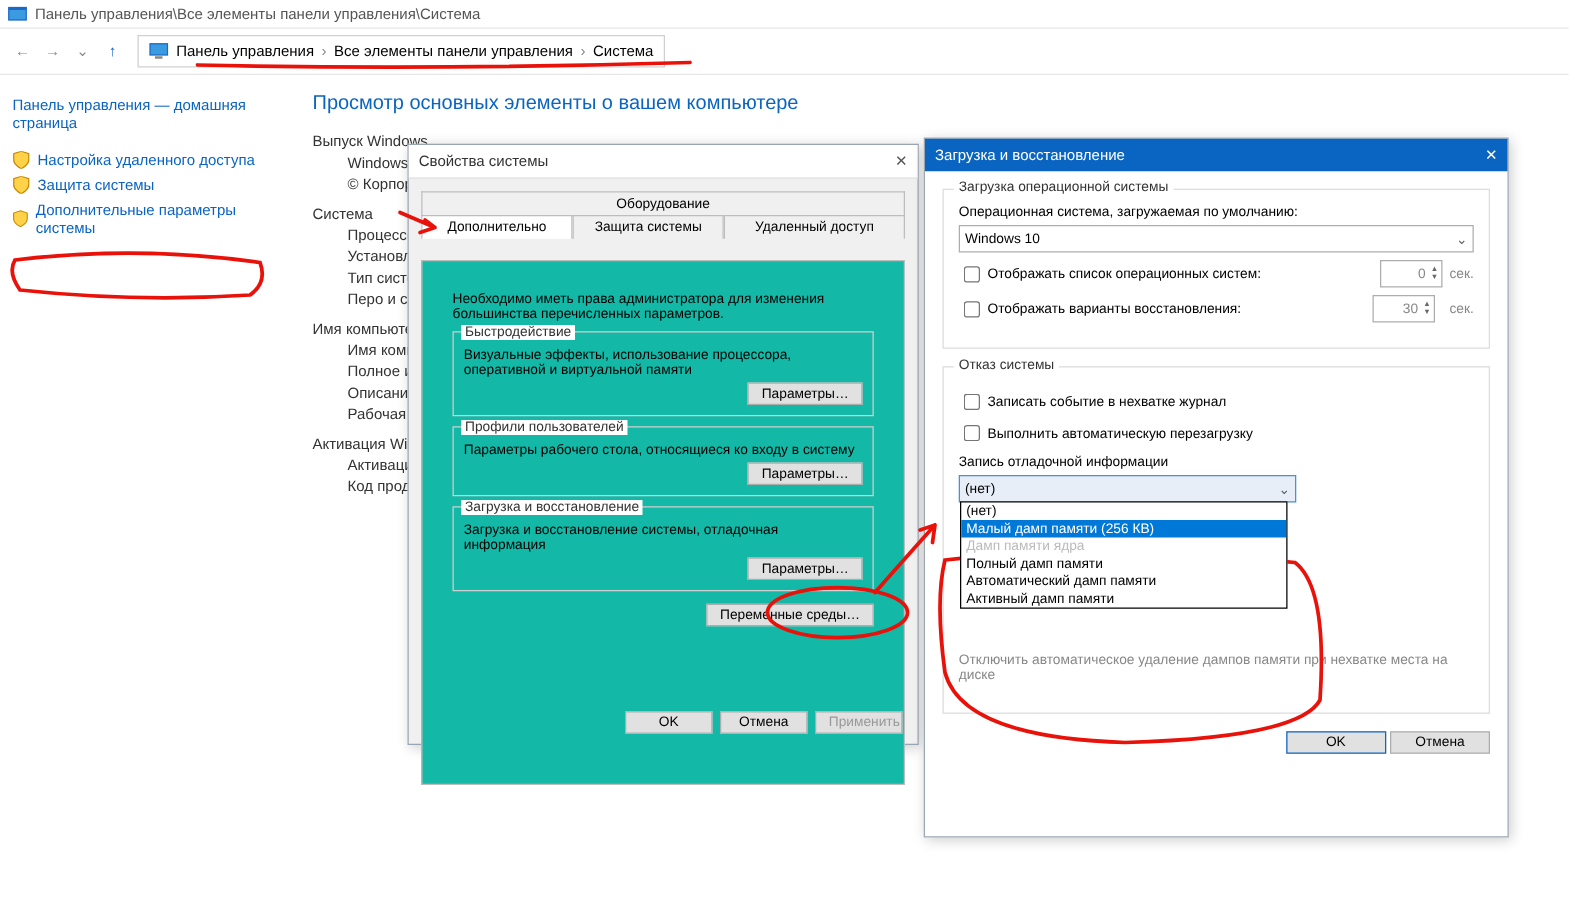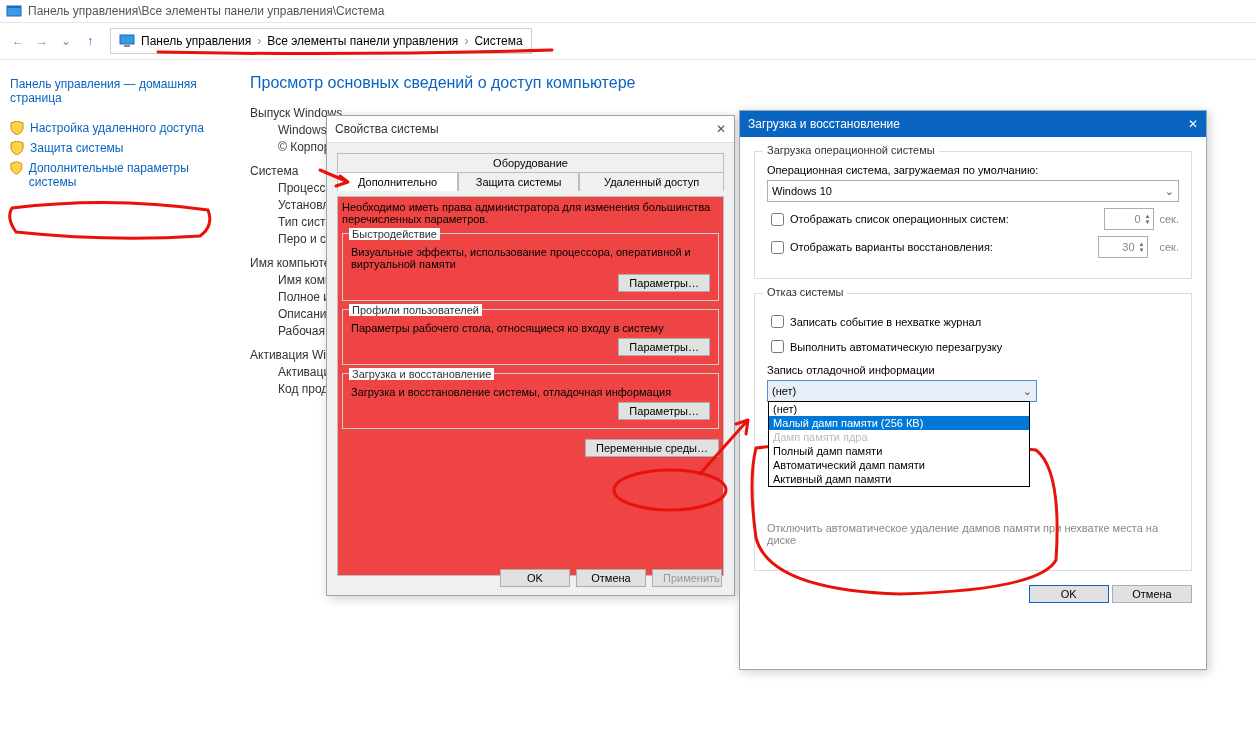--- a/index.html
+++ b/index.html
@@ -6,37 +6,37 @@
 .titlebar{height:22px;background:#fff;border-bottom:1px solid #e6e6e6;display:flex;align-items:center;padding:0 6px;color:#555}
 .titlebar .ico{width:16px;height:16px;margin-right:6px}
 .navbar{height:36px;display:flex;align-items:center;padding:0 6px;border-bottom:1px solid #e6e6e6}
 .navbtn{width:24px;height:24px;display:flex;align-items:center;justify-content:center;color:#888}
 .navbtn.blue{color:#1a68c7}
 .crumb{display:flex;align-items:center;height:24px;border:1px solid #d0d0d0;padding:0 8px;margin-left:8px}
 .crumb .sep{margin:0 6px;color:#888}
 .crumb span{color:#000}
 .layout{display:flex;height:calc(100% - 58px)}
 .sidebar{width:210px;padding:14px 10px}
-.sidebar a{display:flex;color:#0a64c2;text-decoration:none;padding:3px 0;cursor:pointer}
+.sidebar a{display:flex;align-items:center;color:#0a64c2;text-decoration:none;padding:3px 0;cursor:pointer}
 .sidebar a .shield{width:14px;height:14px;margin-right:6px}
 .main{flex:1;padding:14px 0 0 0}
 .main h1{font-size:16px;font-weight:400;color:#0a64c2;margin:0 0 14px 20px}
 .section{margin:4px 0 4px 20px;font-size:12px}
 .section .hdr{color:#333;margin-top:10px}
 .section .row{margin:3px 0 3px 28px;color:#333}
 
 
 .dlg{position:absolute;border:1px solid #9aa7b3;background:#f0f0f0;box-shadow:2px 2px 10px rgba(0,0,0,.2)}
 .dlg1{left:326px;top:115px;width:407px;height:479px;background:#f0f0f0}
 .dlg .dlgtitle{height:26px;display:flex;align-items:center;padding:0 8px;background:#fff;border-bottom:1px solid #dcdcdc;color:#333}
 .dlg .dlgtitle .x{margin-left:auto;color:#555;cursor:pointer}
 .tabs{display:flex;flex-wrap:wrap;margin:10px 10px 0 10px}
 .tabs .tab{border:1px solid #bdbdbd;border-bottom:none;background:#f0f0f0;padding:3px 0;flex:1;text-align:center;cursor:pointer;font-size:11px}
 .tabs .tab.active{background:#fff}
-.tabbody{margin:5px 10px 10px 10px;background:#ef4444;border:1px solid #bdbdbd;padding:4px;height:370px;font-size:11px;position:relative}
+.tabbody{margin:17px 10px 10px 10px;background:#14b8a6;border:1px solid #bdbdbd;padding:24px;height:370px;font-size:11px;position:relative}
 .group{border:1px solid #d0d0d0;margin:8px 0;padding:8px}
 .group .gt{position:relative;top:-14px;left:-2px;background:#fff;padding:0 3px;color:#333}
 .btn{border:1px solid #adadad;background:#e1e1e1;padding:2px 10px;cursor:pointer;font-size:11px}
 .rowr{text-align:right;margin-top:4px}
 .dlgbtns{position:absolute;right:12px;bottom:8px;display:flex;gap:6px}
 
 
 .dlg2{left:739px;top:110px;width:466px;height:558px;background:#fff}
 .dlg2 .dlgtitle{background:#0a64c2;color:#fff;border-bottom:none}
 .dlg2 .dlgtitle .x{color:#fff}
@@ -109,21 +109,21 @@
       </a>
     <a>
         <span class="shield"><svg viewBox="0 0 14 14">
             <path d="M7 0 L13 2 V7 C13 11 7 14 7 14 C7 14 1 11 1 7 V2 Z" fill="#ffd24a" stroke="#c78b00"></path>
           </svg></span>
         <span>Дополнительные параметры системы</span>
       </a>
   </div>
 
   <div class="main">
-    <h1>Просмотр основных сведений о доступ компьютере</h1>
+    <h1>Просмотр основных элементы о вашем компьютере</h1>
 
     <div class="section">
         <div class="hdr">Выпуск Windows</div>
       <div class="row">Windows 10</div>
       <div class="row">© Корпорац</div>
     </div>
     <div class="section">
         <div class="hdr">Система</div>
       <div class="row">Процессор:</div>
       <div class="row">Установленн (ОЗУ):</div>

